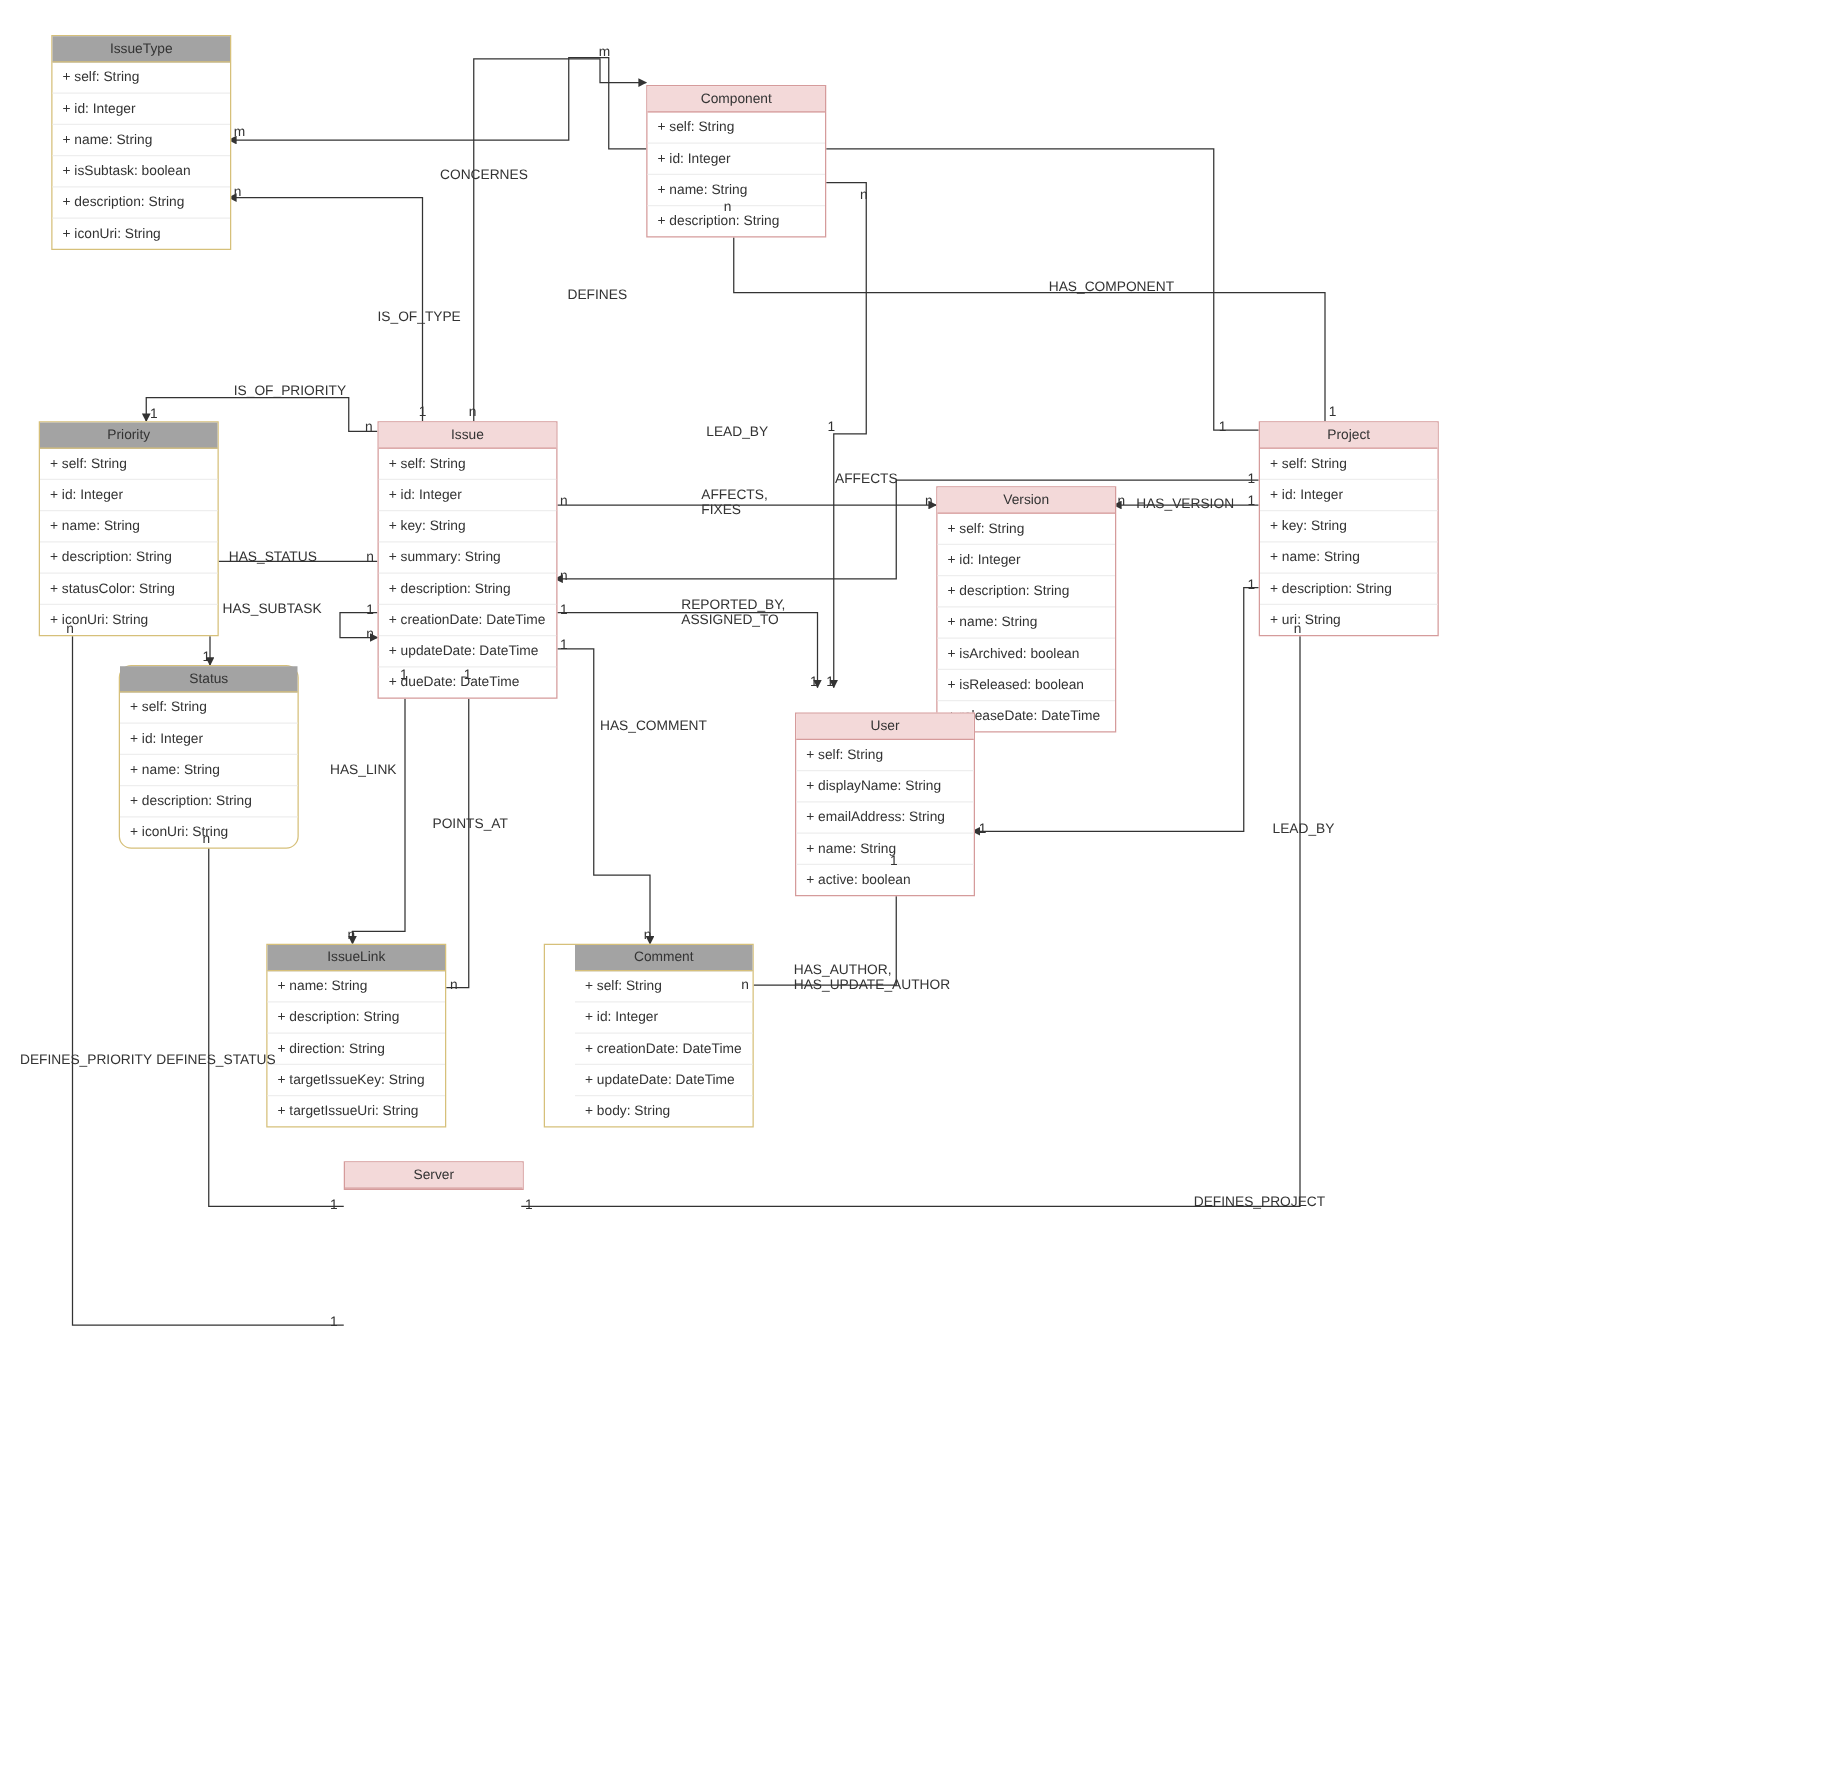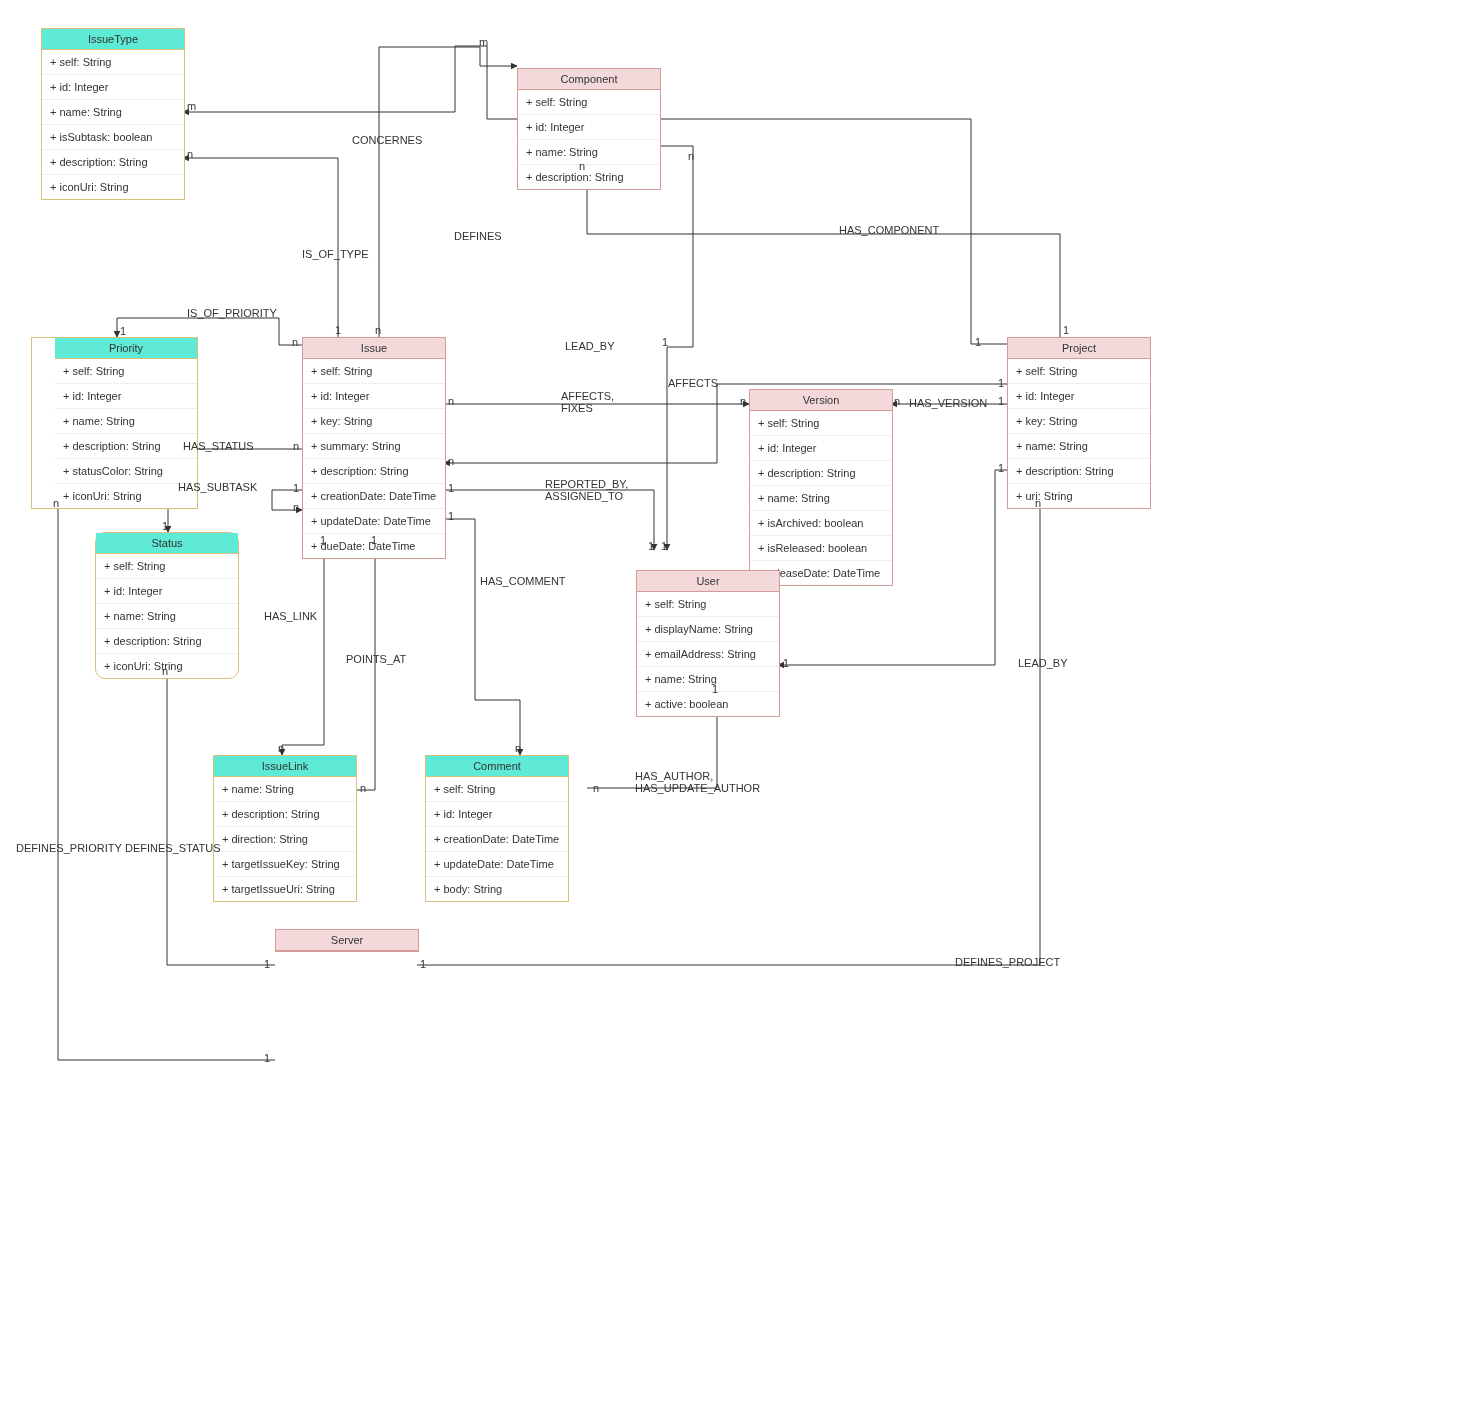--- a/index.html
+++ b/index.html
@@ -5,21 +5,21 @@
   html,body{margin:0;padding:0;background:#fff;font-family:Arial,Helvetica,sans-serif;font-size:11px;color:#333}
   #canvas{position:relative;width:1459px;height:1416px}
   .entity{position:absolute;border:1px solid;background:#fff}
   .entity .title{text-align:center;font-weight:400;padding:4px 6px;border-bottom:1px solid}
   .entity .attrs{padding:0}
   .entity .attr{padding:6px 8px;border-top:1px solid #eee;white-space:nowrap}
   .entity .attr:first-child{border-top:none}
   .pink{border-color:#d59b9b}
   .pink .title{background:#f3d9d9;border-color:#d59b9b}
   .yellow{border-color:#d6c07a}
-  .yellow .title{background:#5eead4;border-color:#d6c07a}
+  .yellow .title{background:#a3a3a3;border-color:#d6c07a}
   svg{position:absolute;left:0;top:0;width:1459px;height:1416px;pointer-events:none}
   .lbl{position:absolute;font-size:11px;color:#333;background:rgba(255,255,255,0);white-space:nowrap}
 </style>
 </head>
 <body>
 
 <div id="canvas">
 
 <svg>
   <defs>
@@ -84,21 +84,21 @@
     </div>
 <div id="e-Component" class="entity pink" style="left: 517px; top: 68px; width: 142px;">
       <div class="title">Component</div>
       <div class="attrs">
         <div class="attr">+ self: String</div>
         <div class="attr">+ id: Integer</div>
         <div class="attr">+ name: String</div>
         <div class="attr">+ description: String</div>
       </div>
     </div>
-<div id="e-Priority" class="entity yellow" style="left: 31px; top: 337px; width: 142px; padding-left: 23px;">
+<div id="e-Priority" class="entity yellow" style="left: 31px; top: 337px; width: 142px;">
       <div class="title">Priority</div>
       <div class="attrs">
         <div class="attr">+ self: String</div>
         <div class="attr">+ id: Integer</div>
         <div class="attr">+ name: String</div>
         <div class="attr">+ description: String</div>
         <div class="attr">+ statusColor: String</div>
         <div class="attr">+ iconUri: String</div>
       </div>
     </div>
@@ -161,21 +161,21 @@
 <div id="e-IssueLink" class="entity yellow" style="left: 213px; top: 755px; width: 142px;">
       <div class="title">IssueLink</div>
       <div class="attrs">
         <div class="attr">+ name: String</div>
         <div class="attr">+ description: String</div>
         <div class="attr">+ direction: String</div>
         <div class="attr">+ targetIssueKey: String</div>
         <div class="attr">+ targetIssueUri: String</div>
       </div>
     </div>
-<div id="e-Comment" class="entity yellow" style="left: 425px; top: 755px; width: 142px;">
+<div id="e-Comment" class="entity yellow" style="left: 435px; top: 755px; width: 142px; padding-left: 24px;">
       <div class="title">Comment</div>
       <div class="attrs">
         <div class="attr">+ self: String</div>
         <div class="attr">+ id: Integer</div>
         <div class="attr">+ creationDate: DateTime</div>
         <div class="attr">+ updateDate: DateTime</div>
         <div class="attr">+ body: String</div>
       </div>
     </div>
 <div id="e-Server" class="entity pink" style="left: 275px; top: 929px; width: 142px;">

